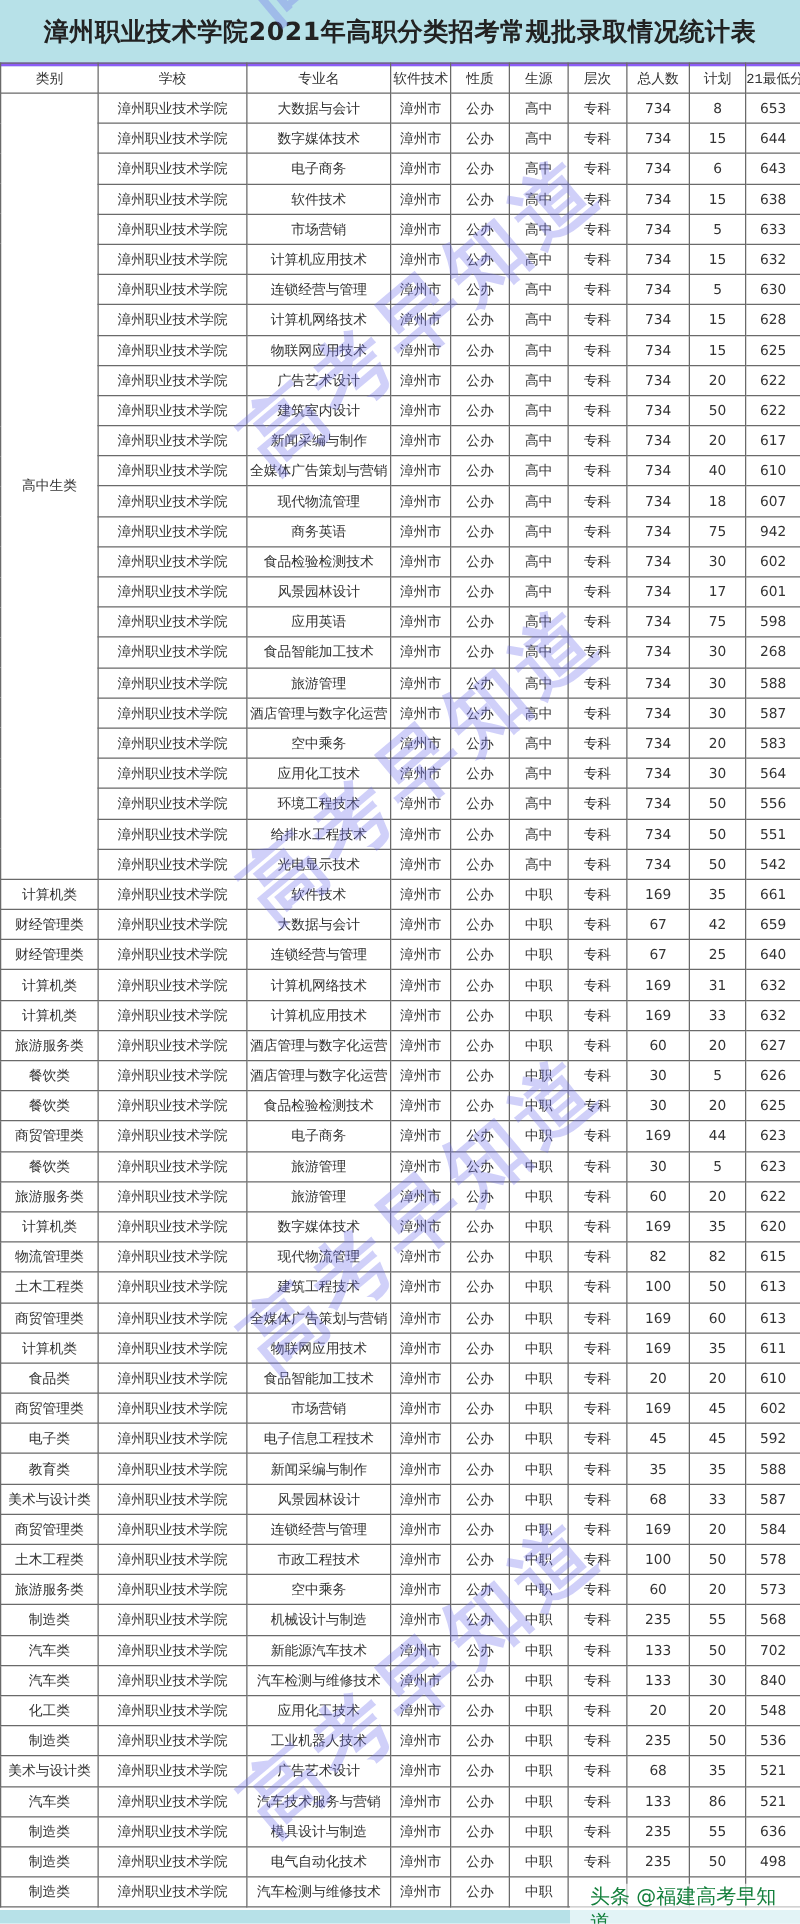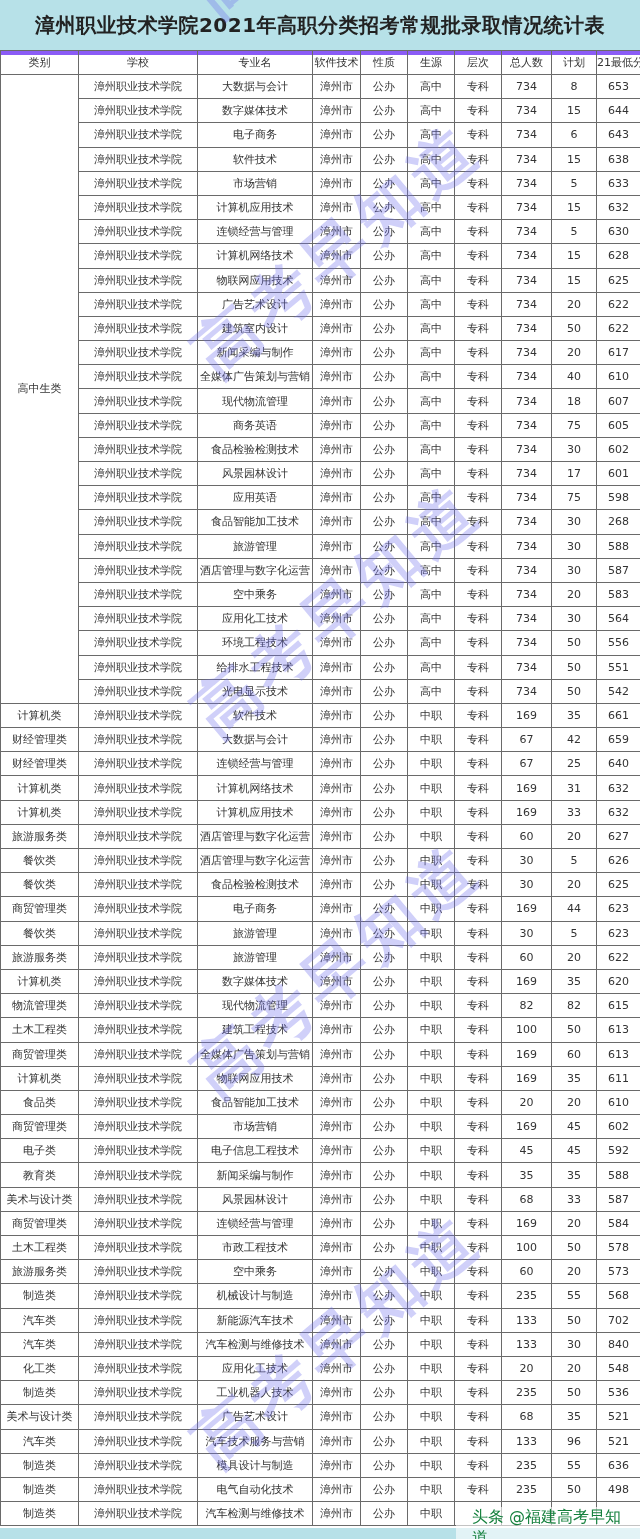--- a/index.html
+++ b/index.html
@@ -1,27 +1,27 @@
 <!DOCTYPE html>
 <html><head>
 <meta charset="utf-8">
 <style>
   html, body { margin:0; padding:0; background:#ffffff; }
   body { width:640px; height:1539px; position:relative; overflow:hidden;
          font-family:"DejaVu Sans","Liberation Sans",sans-serif; color:#333; }
   .title-bar { position:absolute; left:0; top:0; width:640px; height:50px;
-               background:#b7e1e8; border-bottom:5px solid #8b5cf6;
+               background:#b7e1e8; border-bottom:3px solid #8b5cf6;
                display:flex; align-items:center; justify-content:center; }
   .title-bar span { font-size:20px; font-weight:bold; color:#222; letter-spacing:0.5px; }
   table.grid { position:absolute; left:0; top:50px; width:640px; border-collapse:collapse;
                table-layout:fixed; }
   table.grid th, table.grid td { border:1px solid #6a6a6a; text-align:center;
                font-size:11px; font-weight:normal; height:23.2px; padding:0;
                white-space:nowrap; overflow:hidden; color:#333; }
-  table.grid th { height:23px; }
+  table.grid th { height:23px;font-family:Liberation Mono, monospace; }
   .bottom-bar { position:absolute; left:0; top:1528px; width:640px; height:11px; background:#b7e1e8; }
   .wm { position:absolute; font-size:64px; font-weight:bold; color:rgba(110,110,235,0.32);
         transform:rotate(-40deg); transform-origin:left top; white-space:nowrap;
         pointer-events:none; letter-spacing:6px; }
   .credit { position:absolute; left:456px; top:1507px; font-size:16px; color:#15803d;
             background:rgba(255,255,255,0.6); padding:0 16px; }
 </style>
 </head>
 <body>
 
@@ -214,21 +214,21 @@
       </tr>
       <tr>
         <td>漳州职业技术学院</td>
         <td>商务英语</td>
         <td>漳州市</td>
         <td>公办</td>
         <td>高中</td>
         <td>专科</td>
         <td>734</td>
         <td>75</td>
-        <td>605</td>
+        <td>942</td>
       </tr>
       <tr>
         <td>漳州职业技术学院</td>
         <td>食品检验检测技术</td>
         <td>漳州市</td>
         <td>公办</td>
         <td>高中</td>
         <td>专科</td>
         <td>734</td>
         <td>30</td>
@@ -706,21 +706,21 @@
       </tr>
       <tr>
         <td>汽车类</td>
         <td>漳州职业技术学院</td>
         <td>汽车技术服务与营销</td>
         <td>漳州市</td>
         <td>公办</td>
         <td>中职</td>
         <td>专科</td>
         <td>133</td>
-        <td>96</td>
+        <td>86</td>
         <td>521</td>
       </tr>
       <tr>
         <td>制造类</td>
         <td>漳州职业技术学院</td>
         <td>模具设计与制造</td>
         <td>漳州市</td>
         <td>公办</td>
         <td>中职</td>
         <td>专科</td>

